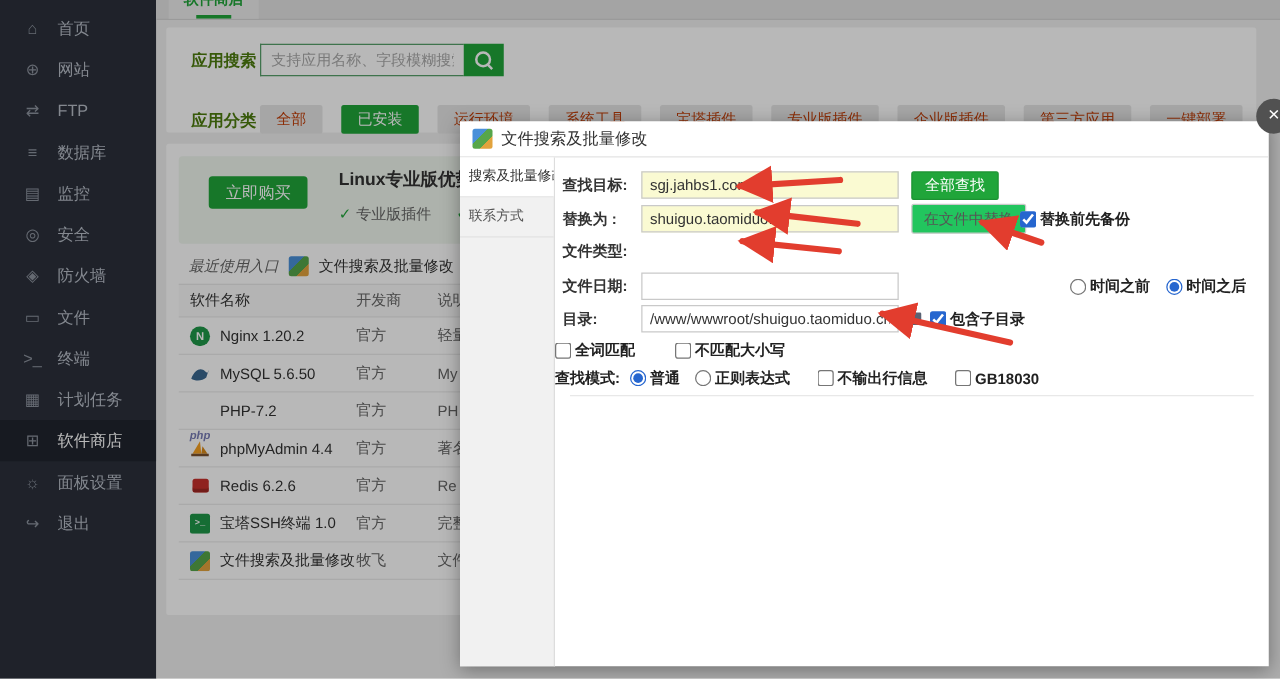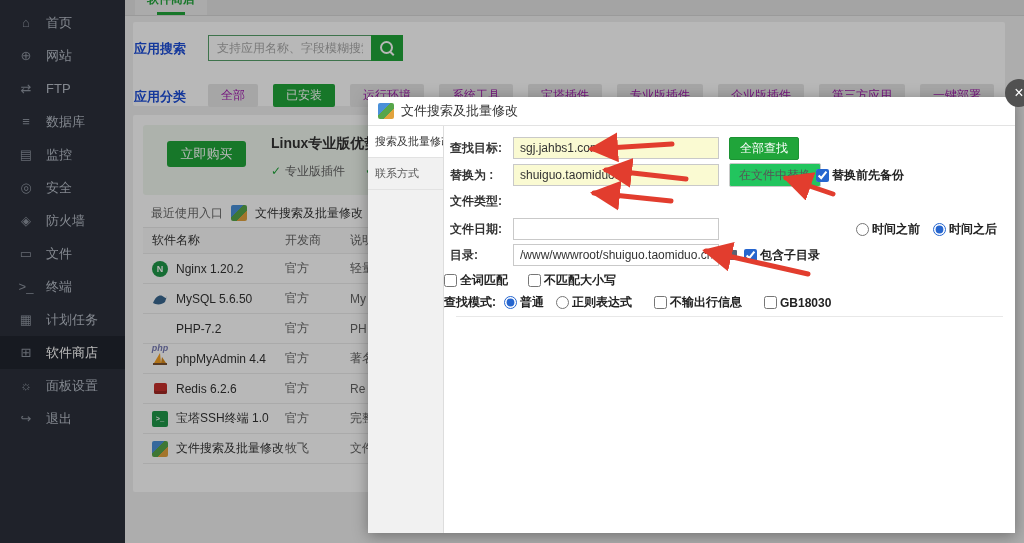--- a/index.html
+++ b/index.html
@@ -15,42 +15,42 @@
   .s-item.active .s-lbl{color:#ffffff;}
   
   .content{position:absolute;left:125px;top:0;right:0;bottom:0;background:#f0f0f0;z-index:1;}
   .topbar{position:absolute;left:0;top:0;right:0;height:15px;background:#e3e3e3;border-bottom:1px solid #d6d6d6;}
   .top-tab{position:absolute;left:10px;top:0;width:72px;height:15px;background:#ededed;overflow:hidden;cursor:pointer;}
   .top-tab .t-txt{position:absolute;top:-9px;left:0;width:100%;text-align:center;color:#20a53a;font-size:12px;font-weight:600;}
   .top-tab .t-line{position:absolute;bottom:0;left:22px;width:28px;height:3px;background:#20a53a;}
   .card{position:absolute;background:#fff;border-radius:2px;}
   .card1{left:8px;top:22px;width:872px;height:84px;}
   .card2{left:8px;top:115px;width:872px;height:377px;}
-  .fld-label{position:absolute;left:1px;font-size:13px;font-weight:600;color:#1d4ed8;}
+  .fld-label{position:absolute;left:20px;font-size:13px;font-weight:600;color:#4d7c0f;}
   .srch-group{position:absolute;left:75px;top:13px;height:28px;display:flex;}
   .srch-input{width:163px;height:26px;border:1px solid #57a06a;border-right:none;box-sizing:border-box;
               font-size:12px;padding:0 8px;color:#333;outline:none;}
   .srch-input::placeholder{color:#aaa;}
   .srch-btn{width:32px;height:26px;background:#20a53a;border:none;cursor:pointer;position:relative;}
   .mag{position:absolute;left:9px;top:6px;width:9px;height:9px;border:2px solid #fff;border-radius:50%;}
   .mag:after{content:"";position:absolute;width:2px;height:5px;background:#fff;right:-2px;bottom:-4px;transform:rotate(-45deg);}
   .cats{position:absolute;left:75px;top:62px;display:flex;gap:15px;}
-  .cat-btn{height:23px;line-height:23px;padding:0 13px;background:#e7e7e7;color:#a21caf;font-size:12px;
+  .cat-btn{height:23px;line-height:23px;padding:0 13px;background:#e7e7e7;color:#c2410c;font-size:12px;
            border:none;border-radius:2px;cursor:pointer;white-space:nowrap;}
   .cat-btn.active{background:#20a53a;color:#fff;}
   
   .promo{position:absolute;left:10px;top:10px;right:10px;height:70px;background:#f0f7ef;border-radius:3px;}
   .buy-btn{position:absolute;left:24px;top:16px;width:79px;height:26px;background:#20a53a;color:#fff;
            border:none;border-radius:3px;font-size:13px;cursor:pointer;}
   .promo-title{position:absolute;left:128px;top:10px;font-size:14px;font-weight:700;color:#333;}
   .promo-feats{position:absolute;left:128px;top:38px;font-size:12px;color:#666;display:flex;gap:20px;white-space:nowrap;}
   .tick{color:#20a53a;font-weight:700;margin-right:4px;}
   
   .recent{position:absolute;left:18px;top:88px;height:20px;display:flex;align-items:center;gap:8px;}
-  .recent-lbl{font-size:12px;color:#666;}
+  .recent-lbl{font-size:12px;color:#666;font-style:italic;}
   .recent-link{font-size:12px;color:#333;cursor:pointer;}
   .app-ico{width:16px;height:16px;border-radius:2px;flex:0 0 16px;
            background:linear-gradient(135deg,#4a90d9 0 38%,#57a64a 38% 68%,#e2a33d 68%);}
   
   .tbl{position:absolute;left:10px;right:10px;top:112px;}
   .t-row{display:flex;align-items:center;height:29px;border-bottom:1px solid #ececec;font-size:12px;cursor:pointer;}
   .t-head{height:25px;background:#fafafa;border-top:1px solid #e9e9e9;color:#555;cursor:default;}
   .t-c1{width:133px;padding-left:9px;display:flex;align-items:center;gap:8px;color:#333;overflow:hidden;white-space:nowrap;}
   .t-c2{width:65px;color:#666;}
   .t-c3{flex:1;color:#666;overflow:hidden;white-space:nowrap;}
@@ -81,21 +81,21 @@
   .btn-plain{position:absolute;left:285px;top:37px;height:24px;padding:0 9px;background:#22c55e;color:#555;
              border:1px solid #c9c9c9;border-radius:2px;font-size:12px;cursor:pointer;}
   .opt{font-size:12px;font-weight:600;color:#222;white-space:nowrap;display:flex;align-items:center;}
   .opt input{accent-color:#2666cf;width:13px;height:13px;margin:0 3px 0 0;}
   .backup{position:absolute;left:362px;top:38px;height:22px;display:flex;align-items:center;gap:6px;}
   .dash{font-size:12px;color:#555;}
   .timeopts{position:absolute;left:412px;top:92px;height:22px;display:flex;gap:13px;align-items:center;}
   .dirops{position:absolute;left:279px;top:118px;height:22px;display:flex;align-items:center;gap:7px;}
   .folder{width:14px;height:10px;background:#596273;border-radius:1px;position:relative;cursor:pointer;}
   .folder:before{content:"";position:absolute;top:-3px;left:0;width:6px;height:3px;background:#596273;border-radius:1px 1px 0 0;}
-  .matchrow{position:absolute;left:0;top:146px;display:flex;gap:20px;}
+  .matchrow{position:absolute;left:0;top:146px;display:flex;gap:32px;}
   .moderow{position:absolute;left:0;top:168px;display:flex;align-items:center;}
   .moderow .gap1{margin-left:8px;}.moderow .gap2{margin-left:12px;}.moderow .gap3{margin-left:22px;}.moderow .gap4{margin-left:22px;}
   .m-div{position:absolute;left:12px;right:12px;top:190px;border-top:1px solid #e8e8e8;}
   
   .arrows{position:absolute;inset:0;z-index:15;pointer-events:none;}
   .close-btn{position:absolute;left:1005px;top:79px;width:28px;height:28px;border-radius:50%;background:#515151;
              color:#fff;border:none;font-size:16px;line-height:28px;text-align:center;padding:0;cursor:pointer;z-index:20;}
 </style>
 </head>
 <body>

